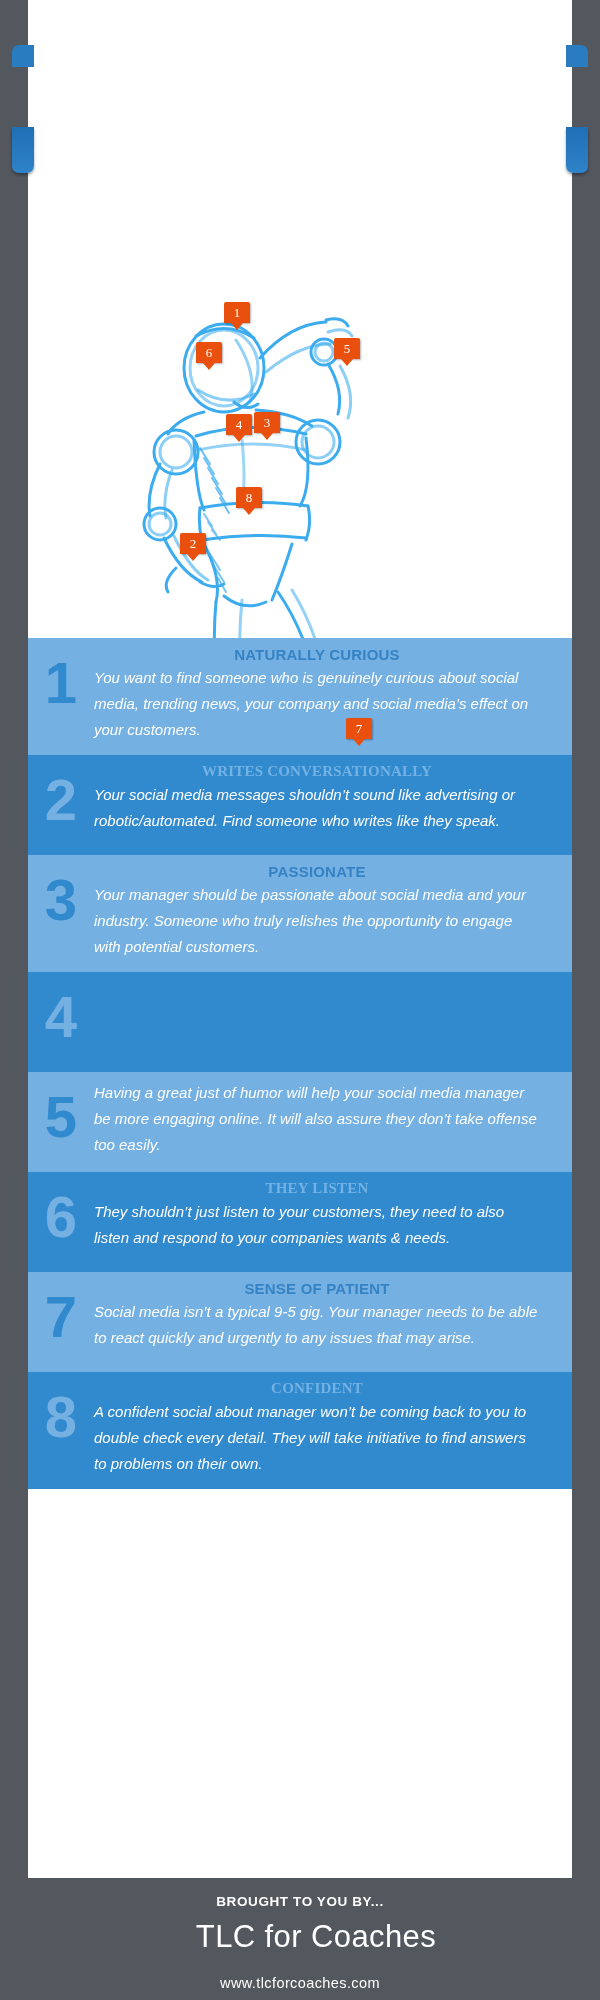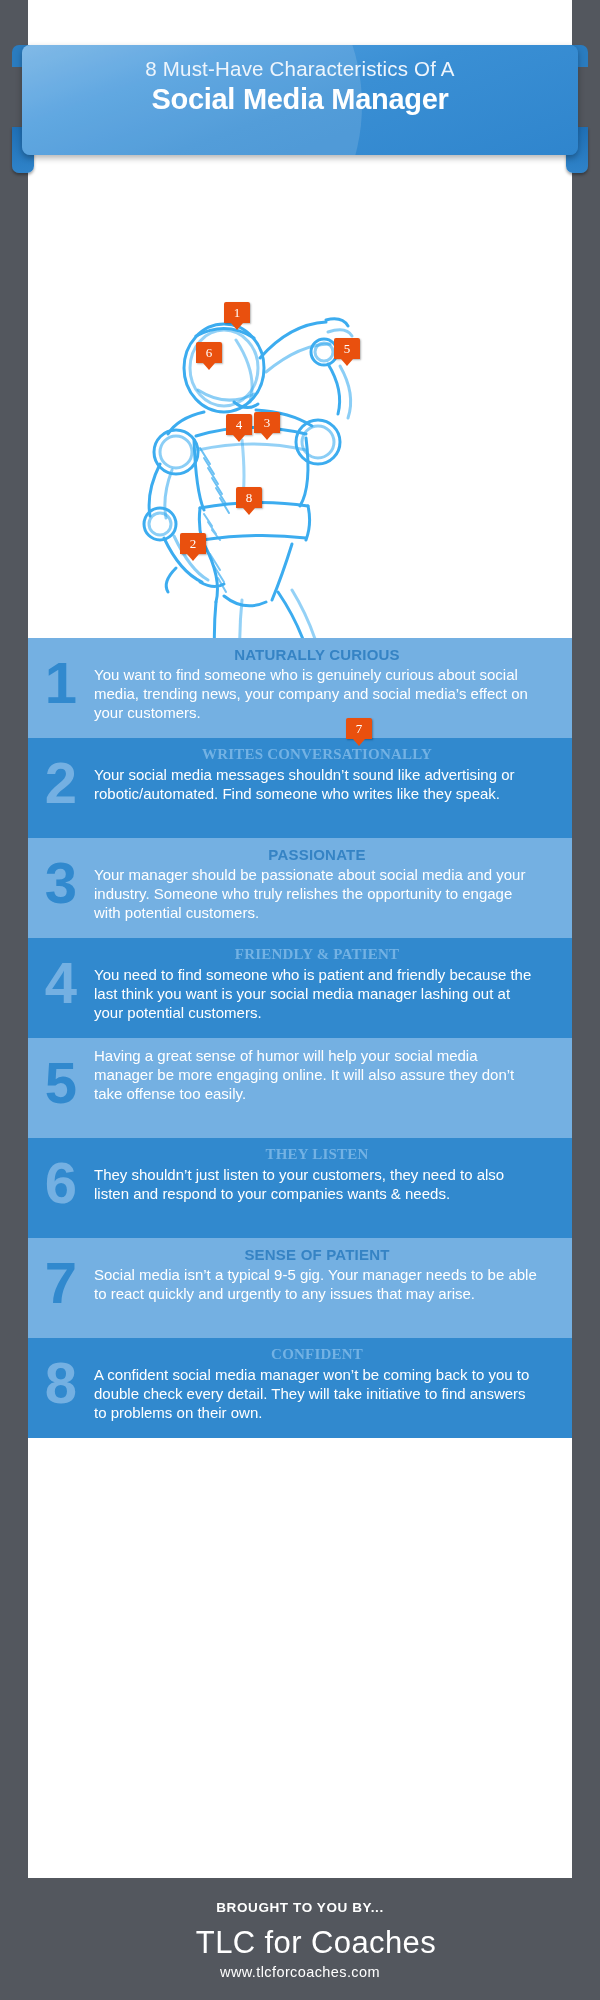--- a/index.html
+++ b/index.html
@@ -144,69 +144,64 @@
     font-size:15px;
     font-weight:bold;
     letter-spacing:.2px;
     margin-bottom:2px;
   }
   .row.light .row-title { color:#3583c4; }
   .row.dark  .row-title { color:#73b2e4;font-family:Liberation Serif, serif; }
   .row-desc {
     color:#ffffff;
     font-size:15px;
-    line-height:19px;
+    line-height:26px;
+    font-style:italic;
   }
 
   
   .footer {
     position:absolute;
     left:0; top:1878px;
     width:600px; height:122px;
     background:#53575e;
     text-align:center;
     color:#fff;
   }
   .f-brought {
-    padding-top:22px;
+    padding-top:16px;
     font-size:13.5px;
     font-weight:bold;
     letter-spacing:.6px;
   }
   .f-name {
     margin-top:10px;
     font-size:31px;
     font-weight:300;
     letter-spacing:.4px;
     padding-left:32px;
   }
   .f-url {
-    margin-top:3px;
+    margin-top:20px;
     font-size:14.5px;
     letter-spacing:.4px;
   }
 </style>
 </head>
 <body>
 
 <div id="page">
 
   <div class="card"></div>
 
   <div class="ribbon-wrap">
     <div class="ribbon-top-l"></div>
     <div class="ribbon-top-r"></div>
     <div class="ribbon-tail-l"></div>
     <div class="ribbon-tail-r"></div>
-    <div class="ribbon">
-      <div class="ribbon-text">
-        <div class="ribbon-line1">8 Must-Have Characteristics Of A</div>
-        <div class="ribbon-line2">Social Media Manager</div>
-      </div>
-    </div>
   </div>
 
   <div class="illus">
     <svg width="544" height="498" viewBox="0 0 544 498">
       <g fill="none" stroke="#32a8ef" stroke-width="3" stroke-linecap="round" stroke-linejoin="round" opacity="0.95">
 
         <ellipse cx="196" cy="228" rx="40" ry="44"></ellipse>
         <ellipse cx="196" cy="228" rx="34" ry="38" opacity=".55"></ellipse>
         <path d="M168 196 q30 -16 58 2"></path>
         <path d="M170 250 q28 18 56 4" opacity=".6"></path>
@@ -355,30 +350,26 @@
     <div class="row light">
       <div class="row-num">3</div>
       <div class="row-body">
         <div class="row-title">PASSIONATE</div>
         <div class="row-desc">Your manager should be passionate about social media and your industry.  Someone who truly relishes the opportunity to engage with potential customers.</div>
       </div>
     </div>
 
     <div class="row dark">
       <div class="row-num">4</div>
-      <div class="row-body">
-        <div class="row-title">FRIENDLY &amp; PATIENT</div>
-        <div class="row-desc">You need to find someone who is patient and friendly because the last think you want is your social media manager lashing out at your potential customers.</div>
-      </div>
     </div>
 
     <div class="row light">
       <div class="row-num">5</div>
       <div class="row-body">
-        <div class="row-desc">Having a great sense of humor will help your social media manager be more engaging online.  It will also assure they don’t take offense too easily.</div>
+        <div class="row-desc">Having a great just of humor will help your social media manager be more engaging online.  It will also assure they don’t take offense too easily.</div>
       </div>
     </div>
 
     <div class="row dark">
       <div class="row-num">6</div>
       <div class="row-body">
         <div class="row-title">THEY LISTEN</div>
         <div class="row-desc">They shouldn’t just listen to your customers, they need to also listen and respond to your companies wants &amp; needs.</div>
       </div>
     </div>
@@ -388,21 +379,21 @@
       <div class="row-body">
         <div class="row-title">SENSE OF PATIENT</div>
         <div class="row-desc">Social media isn’t a typical 9-5 gig.  Your manager needs to be able to react quickly and urgently to any issues that may arise.</div>
       </div>
     </div>
 
     <div class="row dark">
       <div class="row-num">8</div>
       <div class="row-body">
         <div class="row-title">CONFIDENT</div>
-        <div class="row-desc">A confident social media manager won’t be coming back to you to double check every detail.  They will take initiative to find answers to problems on their own.</div>
+        <div class="row-desc">A confident social about manager won’t be coming back to you to double check every detail.  They will take initiative to find answers to problems on their own.</div>
       </div>
     </div>
 
   </div>
 
   <div class="footer">
     <div class="f-brought">BROUGHT TO YOU BY...</div>
     <div class="f-name">TLC for Coaches</div>
     <div class="f-url">www.tlcforcoaches.com</div>
   </div>

